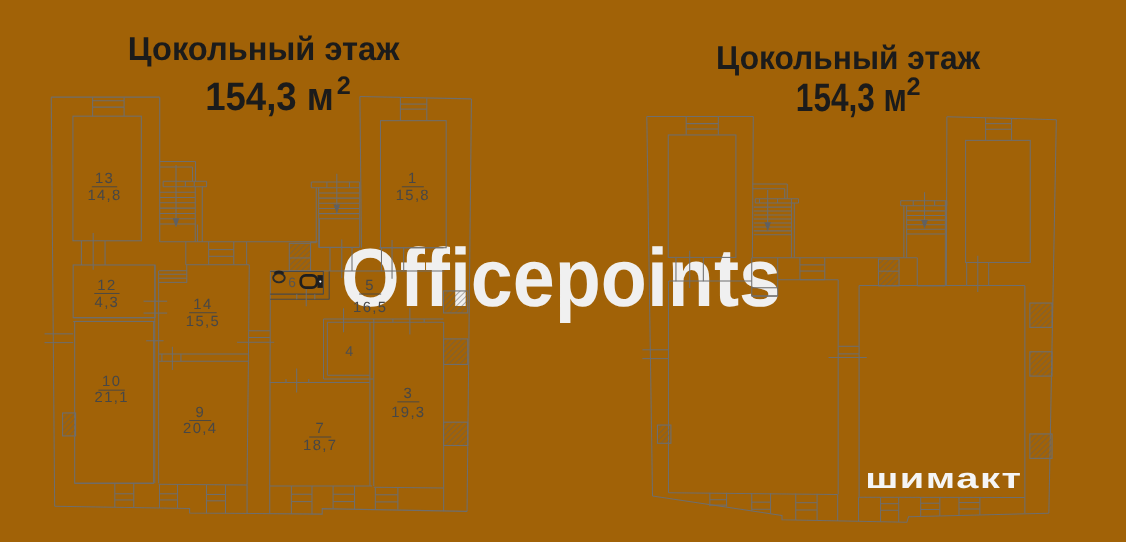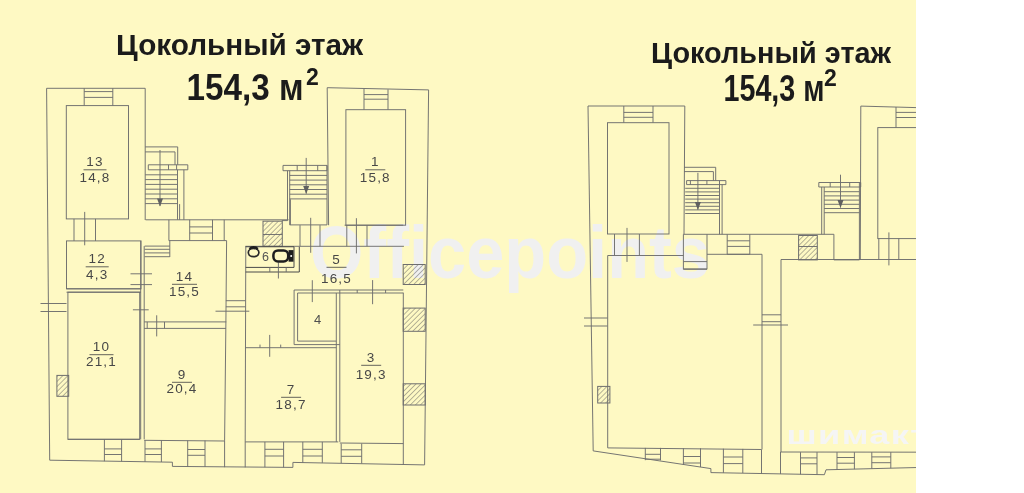--- a/index.html
+++ b/index.html
@@ -1,16 +1,16 @@
 <!DOCTYPE html>
 <html><head>
 <meta charset="utf-8">
 <style>
   html,body{margin:0;padding:0;background:#ffffff;}
-  #page{width:916px;height:493px;position:relative;background:#fef9c3;overflow:hidden;}
+  #page{width:1024px;height:493px;position:relative;background:#a16207;overflow:hidden;}
 </style>
 </head>
 <body>
 <div id="page">
 <svg width="1024" height="493" viewBox="0 0 1024 493">
 <defs>
 <pattern id="hp" patternUnits="userSpaceOnUse" width="3.6" height="3.6" patternTransform="rotate(45)">
 <line x1="0" y1="0" x2="0" y2="3.6" stroke="#5f5f5f" stroke-width="0.9"></line>
 </pattern>
 </defs>

